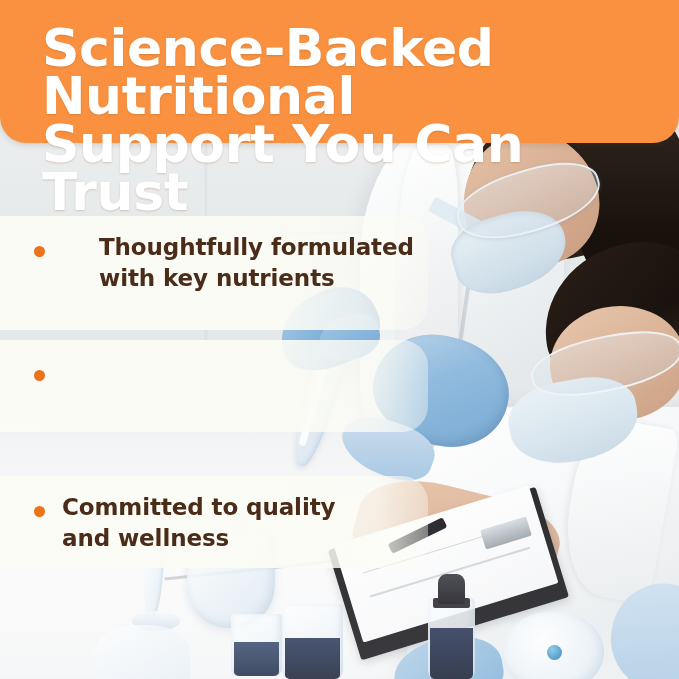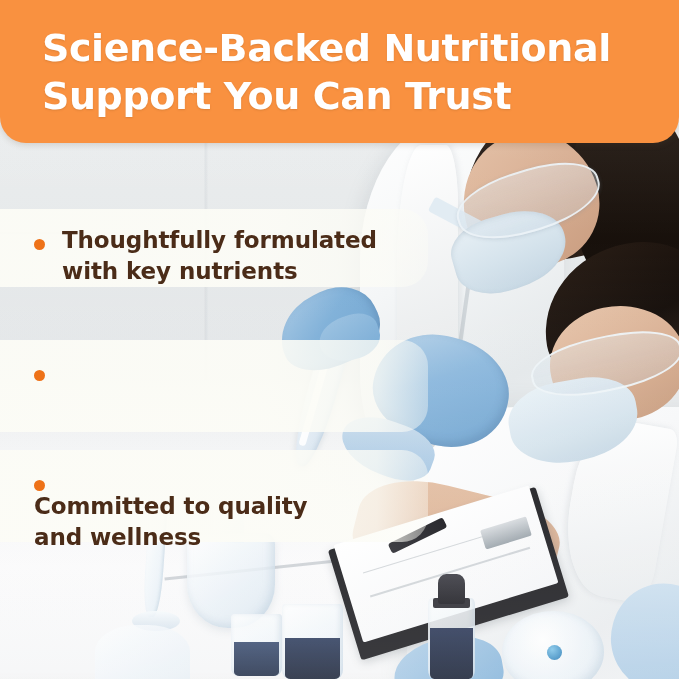--- a/index.html
+++ b/index.html
@@ -440,42 +440,42 @@
     box-shadow: 0 2px 6px rgba(90,70,50,.18);
   }
   .banner-title {
     position: absolute;
     left: 42px;
     top: 24px;
     width: 600px;
     color: #ffffff;
     font-family: "DejaVu Sans", sans-serif;
     font-weight: 700;
-    font-size: 38px;
+    font-size: 52px;
     line-height: 48px;
     letter-spacing: -0.4px;
     white-space: pre-line;
     text-shadow: 0 1px 2px rgba(140,85,30,.25);
   }
 
   
   .card {
     position: absolute;
     left: 0;
     width: 428px;
     background: linear-gradient(90deg, rgba(252,252,246,.95) 0%, rgba(252,252,246,.93) 62%, rgba(252,252,246,.78) 88%, rgba(252,252,246,.40) 100%);
     border-radius: 0 26px 26px 0;
     display: flex;
     align-items: flex-start;
     box-sizing: border-box;
     padding: 16px 14px 16px 34px;
   }
-  .card-1 { top: 209px; height: 78px; }
+  .card-1 { top: 216px; height: 114px; gap: 37px; }
   .card-2 { top: 340px; height: 92px; }
-  .card-3 { top: 450px; height: 92px; flex-direction: column; }
+  .card-3 { top: 476px; height: 92px; }
 
   .bullet-dot {
     flex: 0 0 auto;
     width: 11px;
     height: 11px;
     border-radius: 50%;
     background: #ee7218;
     margin-top: 14px;
     margin-right: 17px;
   }

